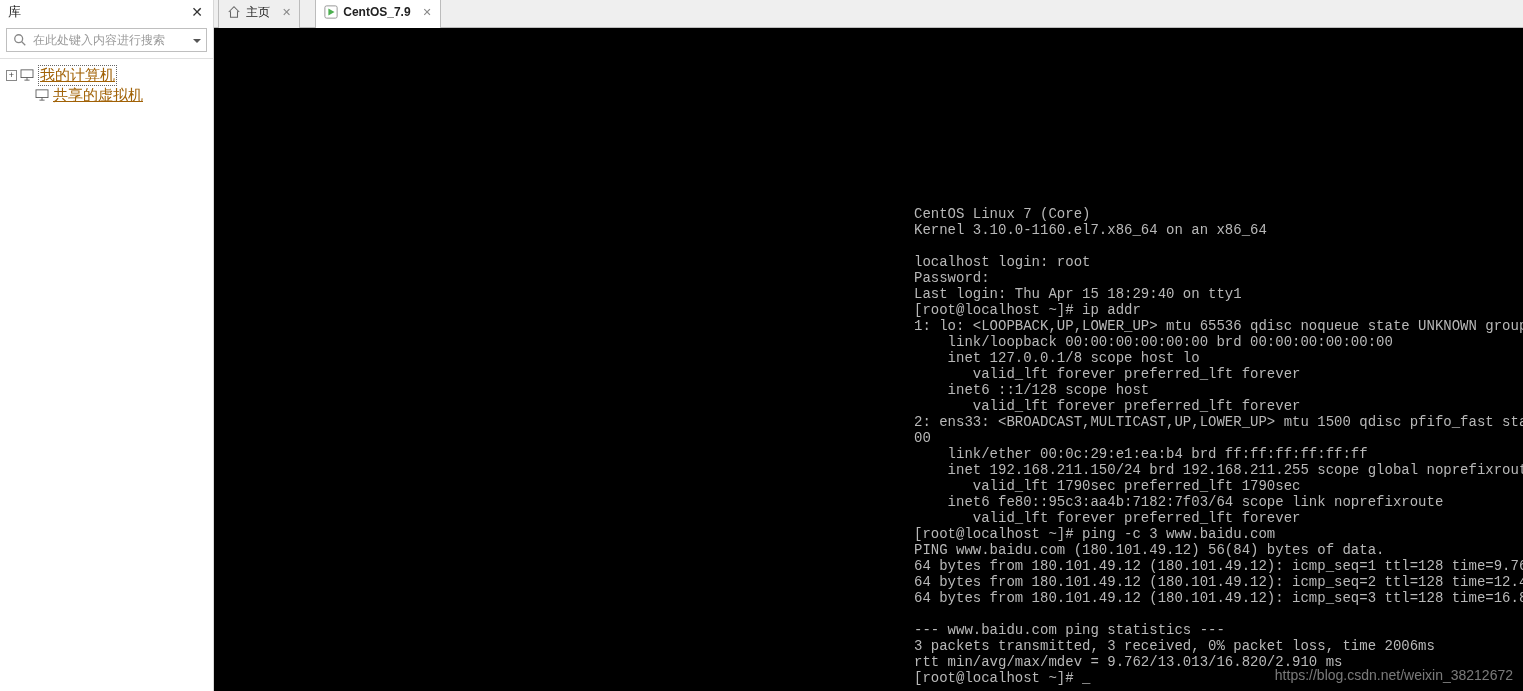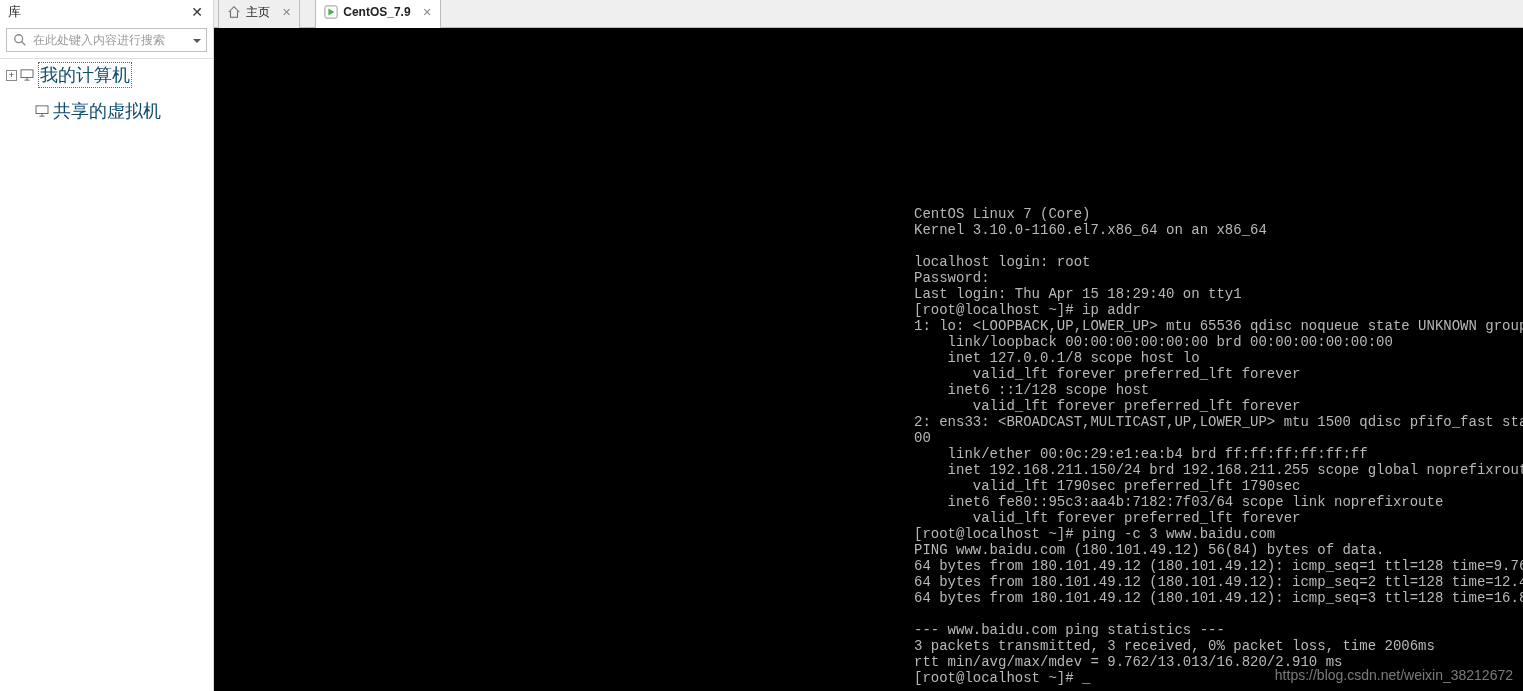--- a/index.html
+++ b/index.html
@@ -16,23 +16,23 @@
   .search-input { flex:1; border:none; outline:none; font-size:12px; color:#333; background:transparent; }
   .search-input::placeholder { color:#9a9a9a; }
   .search-dd { width:10px; height:10px; margin-left:4px; }
   .search-dd svg { width:10px; height:10px; fill:#555; }
   .tree { padding:6px 4px; }
   .tree-row { display:flex; align-items:center; height:20px; padding:0 2px; cursor:default; }
   .expander { width:11px; height:11px; border:1px solid #888; display:flex; align-items:center; justify-content:center; font-size:9px; line-height:9px; color:#444; margin-right:3px; background:#fff; }
   .expander.blank { border:none; background:none; }
   .dev-icon { width:14px; height:12px; margin-right:4px; }
   .dev-icon svg { width:14px; height:12px; fill:none; stroke:#555; stroke-width:1; }
-  .tree-label { font-size:18px; color:#0c4a6e; }
+  .tree-label { font-size:15px; color:#a16207;text-decoration:underline; }
   .tree-label.sel { border:1px dotted #666; padding:0 1px; }
-  .tree-row.child { padding-left:17px;margin-top:16px; }
+  .tree-row.child { padding-left:17px; }
   .main { flex:1; display:flex; flex-direction:column; background:#efefef; }
   .tabbar { height:28px; background:#efefef; display:flex; align-items:flex-end; padding-left:4px; border-bottom:1px solid #bcbcbc; }
   .tab { display:flex; align-items:center; height:33px; padding:0 6px 0 8px; background:#efefef; border:1px solid #bcbcbc; border-bottom:none; border-radius:3px 3px 0 0; margin-right:2px; position:relative; top:1px; cursor:pointer; }
   .tab.active { background:#fff; z-index:2;margin-left:13px; }
   .tab-ico { width:14px; height:14px; margin-right:5px; }
   .home-ico svg { width:14px; height:14px; fill:none; stroke:#666; stroke-width:1.2; }
   .vm-ico { width:14px; height:14px; }
   .vm-ico svg { width:14px; height:14px; }
   .tab-label { font-size:12px; color:#222; }
   .tab.active .tab-label { font-weight:bold; }

